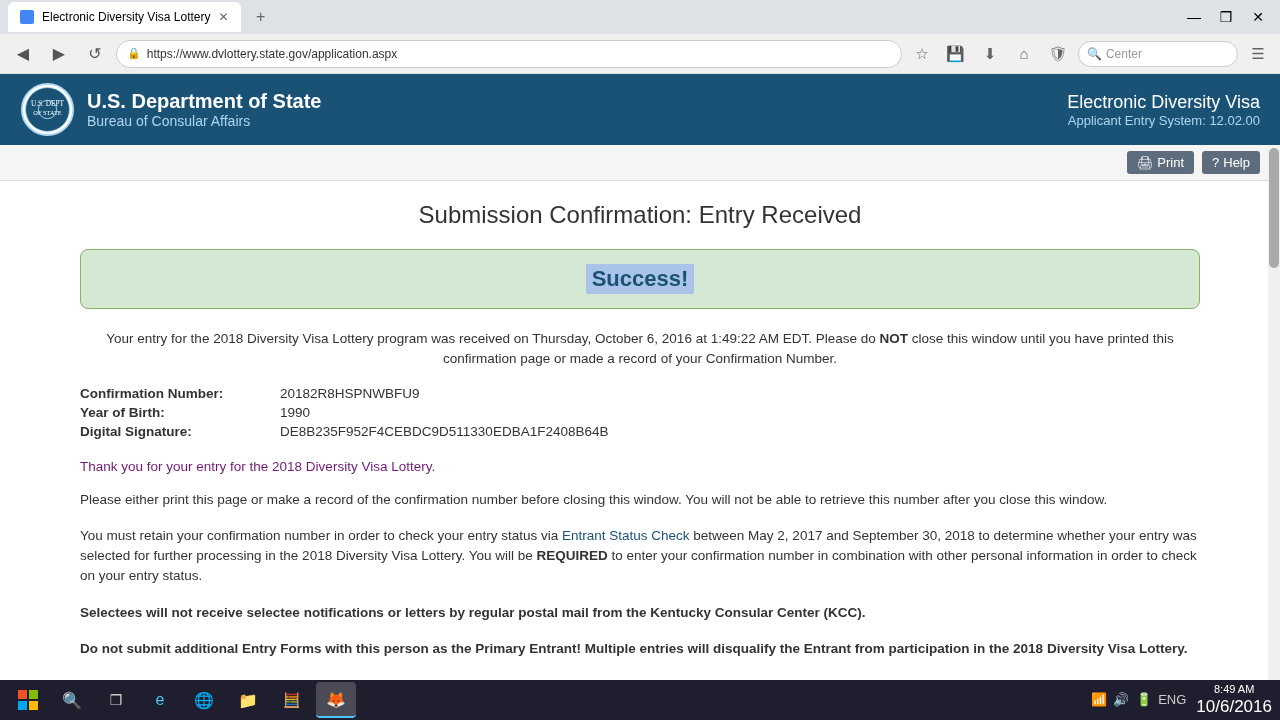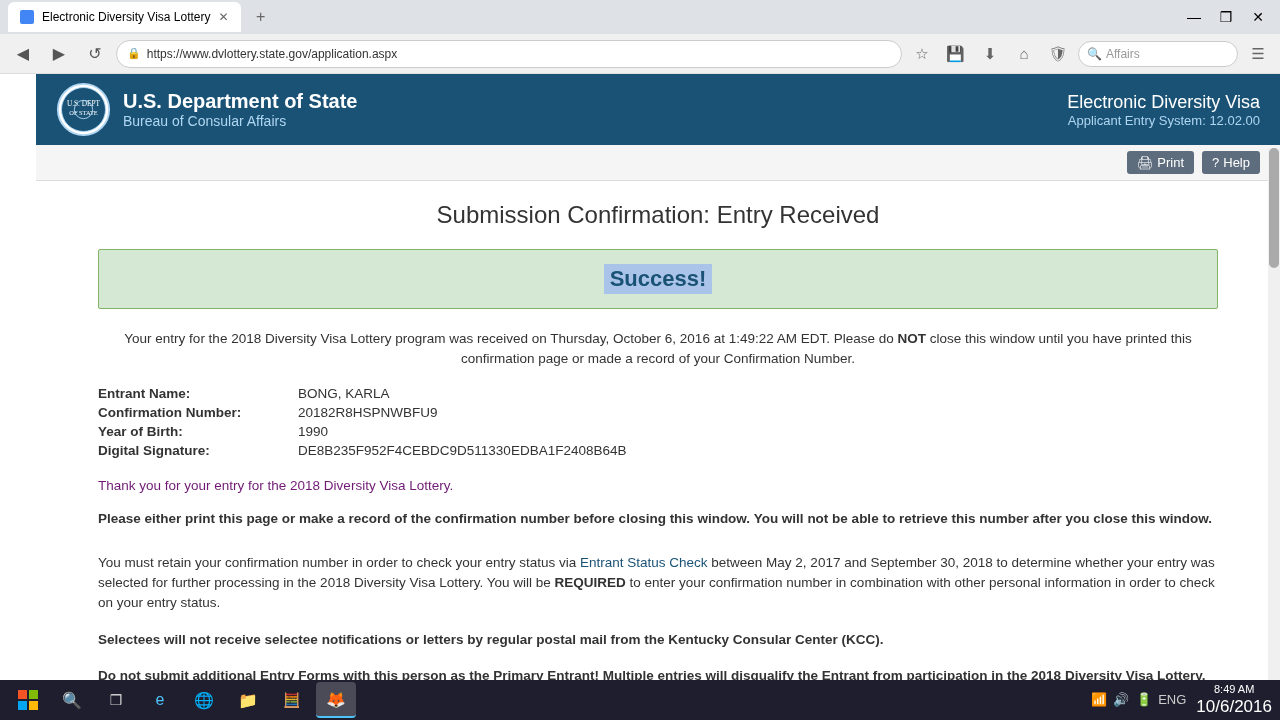--- a/index.html
+++ b/index.html
@@ -71,21 +71,20 @@
       font-size: 12px;
       gap: 4px;
       width: 160px;
     }
 
     
     .page-content {
       flex: 1;
       overflow-y: auto;
       background: #fff;
-      padding-left: 36px;
     }
 
     
     .site-header {
       background: #1a5276;
       color: white;
       display: flex;
       align-items: center;
       padding: 8px 20px;
       justify-content: space-between;
@@ -136,21 +135,21 @@
       color: #333;
       margin-bottom: 20px;
     }
 
     .success-box {
       background: #d5e8d4;
       border: 1px solid #82b366;
       padding: 14px;
       text-align: center;
       margin-bottom: 20px;
-      border-radius: 2px;
+      border-radius: 8px;
     }
     .success-text {
       font-size: 22px;
       font-weight: bold;
       color: #1a5276;
       background: #a9c4e8;
       display: inline-block;
       padding: 2px 6px;
     }
 
@@ -182,23 +181,23 @@
     }
 
     .thank-you {
       font-size: 13.5px;
       color: #701a75;
       margin-bottom: 16px;
     }
 
     .warning-text {
       font-size: 13.5px;
-      font-weight: bold;
-      color: #333;
-      margin-bottom: 24px;
+      font-weight: normal;
+      color: #333;
+      margin-bottom: 16px;
       line-height: 1.5;
     }
 
     .notice-text {
       font-size: 13.5px;
       color: #333;
       margin-bottom: 16px;
       line-height: 1.5;
     }
     .notice-text a { color: #1a5276; text-decoration: none; }
@@ -281,21 +280,21 @@
       <span class="lock-icon">🔒</span>
       <span>https://www.dvlottery.state.gov/application.aspx</span>
     </div>
     <div class="toolbar-icon-btn">☆</div>
     <div class="toolbar-icon-btn">💾</div>
     <div class="toolbar-icon-btn">⬇</div>
     <div class="toolbar-icon-btn">⌂</div>
     <div class="toolbar-icon-btn">🛡</div>
     <div class="search-box">
       <span>🔍</span>
-      <span style="color:#999;">Affairs</span>
+      <span style="color:#999;">Center</span>
     </div>
     <div class="toolbar-icon-btn">☰</div>
   </div>
 
   <div class="page-content" style="position:relative;">
 
     <div class="site-header">
       <div class="header-left">
 
         <svg class="seal" viewBox="0 0 60 60" xmlns="http://www.w3.org/2000/svg">
@@ -333,24 +332,20 @@
 
       <div class="success-box">
         <span class="success-text">Success!</span>
       </div>
 
       <p class="info-para">
         <span>Your entry for the 2018 Diversity Visa Lottery program was received on Thursday, October 6, 2016 at 1:49:22 AM EDT. Please do </span><strong>NOT</strong><span> close this window until you have printed this confirmation page or made a record of your Confirmation Number.</span>
       </p>
 
       <div class="details-table">
-        <div class="detail-row">
-          <span class="detail-label">Entrant Name:</span>
-          <span class="detail-value">BONG, KARLA</span>
-        </div>
         <div class="detail-row">
           <span class="detail-label">Confirmation Number:</span>
           <span class="detail-value">20182R8HSPNWBFU9</span>
         </div>
         <div class="detail-row">
           <span class="detail-label">Year of Birth:</span>
           <span class="detail-value">1990</span>
         </div>
         <div class="detail-row">
           <span class="detail-label">Digital Signature:</span>

